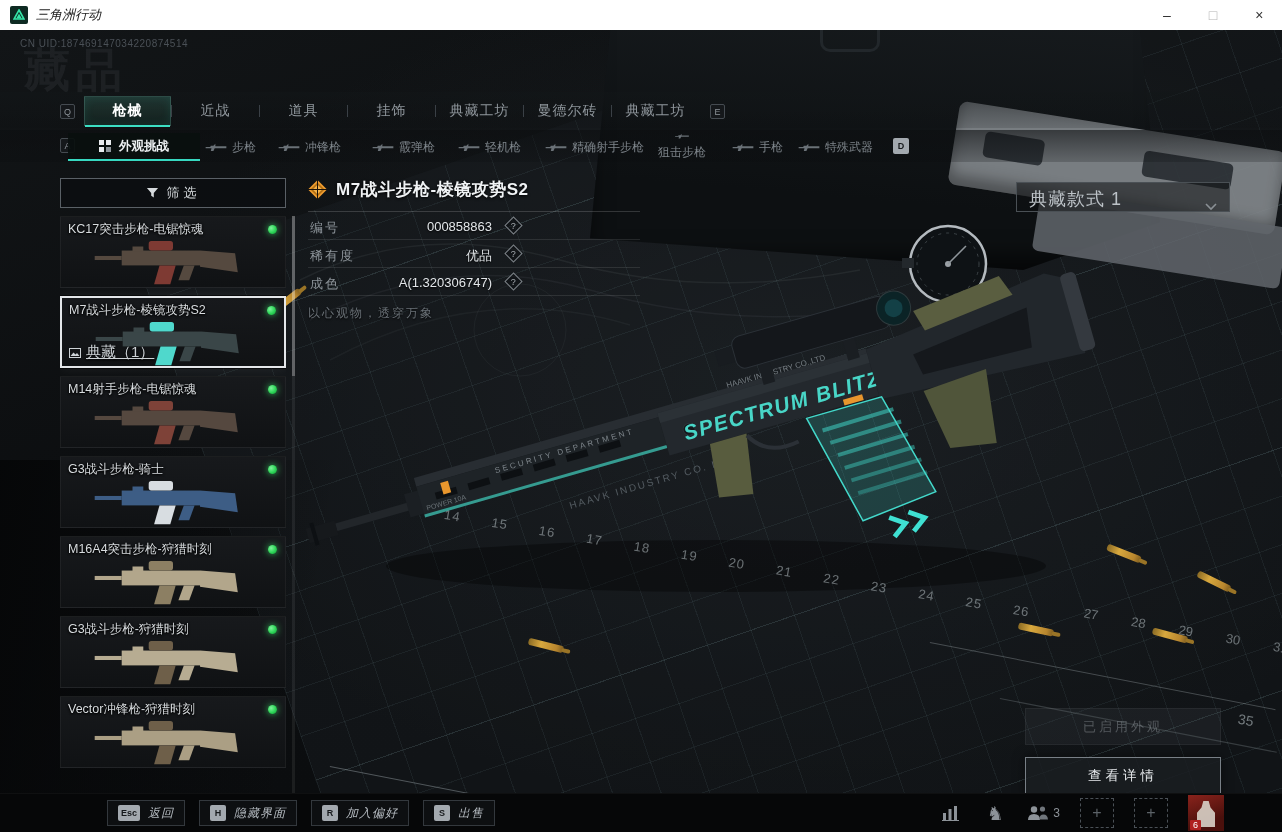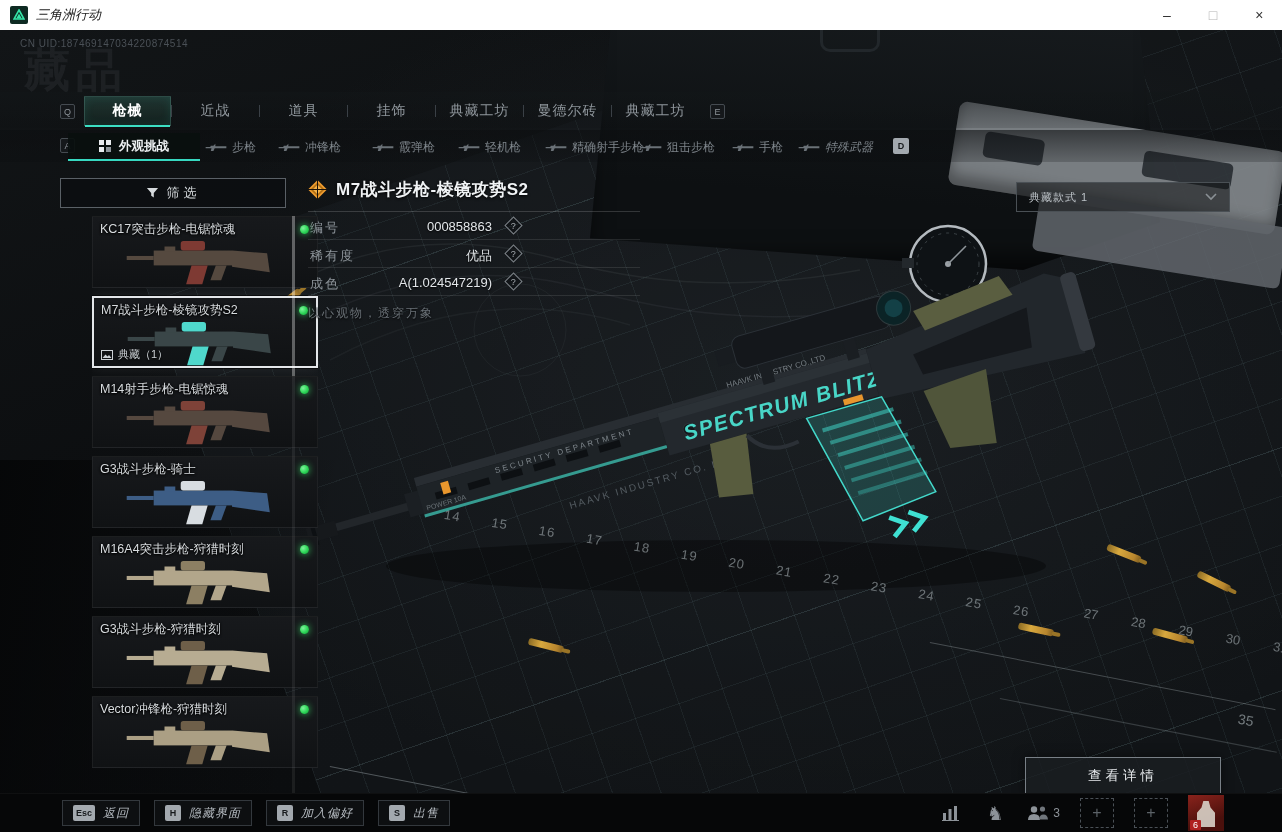--- a/index.html
+++ b/index.html
@@ -97,32 +97,32 @@
     font-size:12.5px; font-weight:bold; cursor:pointer; }
   .subtab { position:absolute; top:103px; height:28px; display:flex; align-items:center; gap:5px;
     color:#7e858b; font-size:12px; cursor:pointer; }
   .mini-gun { width:22px; height:10px; fill:#6a7177; }
 
   
   .filter-btn { position:absolute; left:60px; top:148px; width:226px; height:30px;
     background:rgba(12,14,16,0.85); border:1px solid #5a6066; display:flex; align-items:center;
     justify-content:center; gap:8px; color:#d6dadd; font-size:13px; letter-spacing:4px; cursor:pointer; }
   .wlist { position:absolute; left:60px; top:186px; width:226px; height:606px; overflow:hidden;
-    display:flex; flex-direction:column; gap:8px;margin-left:32px; }
+    display:flex; flex-direction:column; gap:8px; }
   .wcard { position:relative; width:226px; height:72px; flex:none; cursor:pointer;
     background:linear-gradient(180deg,#17191c,#101214); border:1px solid rgba(255,255,255,0.05); }
   .wcard.selected { border:2px solid #e4e7ea; box-shadow:0 0 0 1px rgba(0,0,0,.6), 0 0 14px rgba(255,255,255,.08); }
   .wname { position:absolute; left:7px; top:4px; font-size:12.5px; color:#d8dcdf; z-index:2;
     text-shadow:0 1px 2px #000, 0 0 3px #000; }
   .wdot { position:absolute; right:8px; top:8px; width:9px; height:9px; border-radius:50%;
     background:radial-gradient(circle at 35% 35%, #7df59b, #2bd355 55%, #149038);
     box-shadow:0 0 7px rgba(60,230,110,0.8); z-index:2; }
   .wthumb { position:absolute; left:12px; top:16px; width:200px; height:54px; }
   .wbadge { position:absolute; left:7px; bottom:4px; display:flex; align-items:center; gap:5px;
-    color:#cdd2d6; font-size:11px; z-index:2; text-shadow:0 1px 2px #000; }
+    color:#cdd2d6; font-size:15px; z-index:2; text-shadow:0 1px 2px #000;text-decoration:underline; }
   .scrollbar { position:absolute; left:292px; top:186px; width:3px; height:600px;
     background:rgba(255,255,255,0.07); }
   .scrollbar .thumb { position:absolute; top:0; left:0; width:3px; height:160px;
     background:rgba(255,255,255,0.28); }
   .t1 { --c1:#55493f; --c2:#7e3a33; } .t2 { --c1:#3a4648; --c2:#4fd8cc; }
   .t3 { --c1:#55483f; --c2:#7e4238; } .t4 { --c1:#a18d5c; --c2:#c3b078; }
   .t5 { --c1:#3d5d85; --c2:#d8dde1; } .t6 { --c1:#b2a68b; --c2:#8c7f63; }
   .t7 { --c1:#b7ac92; --c8:#000; --c2:#6e5f49; } .t8 { --c1:#ab9f84; --c2:#6e5f49; }
   .gun-body { fill:var(--c1); } .gun-acc { fill:var(--c2); }
 
@@ -138,35 +138,35 @@
     text-shadow:0 1px 2px #000; }
   .qmark { position:absolute; right:120px; top:7px; width:13px; height:13px;
     border:1px solid #7c8287; transform:rotate(45deg); display:flex; align-items:center;
     justify-content:center; cursor:pointer; background:rgba(10,12,14,.4); }
   .qmark span { transform:rotate(-45deg); font-size:9px; color:#a7adb2; }
   .d-tagline { margin-top:9px; font-size:12px; color:#6a7177; letter-spacing:2px;
     text-shadow:0 1px 2px #000; }
 
   
   .style-dd { position:absolute; left:1016px; top:152px; width:214px; height:30px;
-    border:1px solid #4a5055; background:rgba(14,17,19,0.55); display:flex; align-items:center;
-    color:#bcc2c7; font-size:11px; padding:0 12px; cursor:pointer; letter-spacing:1px; }
+    border:1px solid #4a5055; background:rgba(14,17,19,0.55); display:flex; align-items:flex-end;
+    color:#bcc2c7; font-size:18px; padding:0 12px; cursor:pointer; letter-spacing:1px; }
   .style-dd .chev { margin-left:auto; width:12px; height:8px; }
   .btn-applied { position:absolute; left:1025px; top:678px; width:196px; height:37px;
     background:rgba(80,86,92,0.16); border:1px solid rgba(255,255,255,0.05);
     display:flex; align-items:center; justify-content:center; color:rgba(165,172,178,0.4);
     font-size:13px; letter-spacing:3px; }
   .btn-details { position:absolute; left:1025px; top:727px; width:196px; height:38px;
     background:rgba(26,30,34,0.8); border:1px solid #787f86; display:flex; align-items:center;
     justify-content:center; color:#e6e9ec; font-size:13.5px; letter-spacing:4px; cursor:pointer;
     box-shadow:0 0 12px rgba(0,0,0,.5); }
 
   
   .bottombar { position:absolute; left:0; top:763px; width:1282px; height:39px; background:#060708;
-    border-top:1px solid rgba(255,255,255,0.04); display:flex; align-items:center; z-index:40; }
+    border-top:1px solid rgba(255,255,255,0.04); display:flex; align-items:center; z-index:40;padding-left:45px; }
   .bb-btn { display:flex; align-items:center; gap:8px; height:26px; padding:0 10px;
     border:1px solid #33383d; background:rgba(18,21,23,0.6); margin-right:14px; cursor:pointer; }
   .bb-label { font-size:12px; color:#b4bac0; letter-spacing:1px;font-style:italic; }
   .bb-right { margin-left:auto; display:flex; align-items:center; gap:20px; margin-right:58px; }
   .bb-icon { width:24px; height:22px; display:flex; align-items:center; justify-content:center;
     color:#8d9399; cursor:pointer; }
   .team { display:flex; align-items:center; gap:4px; color:#8d9399; font-size:12px; cursor:pointer; }
   .slot { width:34px; height:30px; border:1px dashed #4a5056; display:flex; align-items:center;
     justify-content:center; color:#5c6268; font-size:16px; cursor:pointer; }
   .avatar { position:relative; width:36px; height:36px; cursor:pointer;
@@ -360,33 +360,33 @@
           <use href="#g-mini"></use>
         </svg>
       <span>轻机枪</span>
     </div>
     <div class="subtab" style="left:545px;">
       <svg class="mini-gun" viewBox="0 0 34 14">
           <use href="#g-mini"></use>
         </svg>
       <span>精确射手步枪</span>
     </div>
-    <div class="subtab" style="left:640px;">
+    <div class="subtab" style="left:658px;flex-direction:column;">
       <svg class="mini-gun" viewBox="0 0 34 14">
           <use href="#g-mini"></use>
         </svg>
       <span>狙击步枪</span>
     </div>
     <div class="subtab" style="left:732px;">
       <svg class="mini-gun" viewBox="0 0 34 14">
           <use href="#g-mini"></use>
         </svg>
       <span>手枪</span>
     </div>
-    <div class="subtab" style="left:798px;font-style:italic;">
+    <div class="subtab" style="left:798px;">
       <svg class="mini-gun" viewBox="0 0 34 14">
           <use href="#g-mini"></use>
         </svg>
       <span>特殊武器</span>
     </div>
     <span class="key lite subtab-key-r">D</span>
 
     <div class="filter-btn">
       <svg width="13" height="13" viewBox="0 0 14 14">
         <path d="M1 1 h12 l-4.6 5.4 v5 l-2.8 -2 V6.4 Z" fill="#d6dadd"></path>
@@ -476,34 +476,35 @@
       </div>
       <div class="d-row">
         <span class="d-label">稀有度</span>
         <span class="d-value">优品</span>
         <span class="qmark">
             <span>?</span>
           </span>
       </div>
       <div class="d-row">
         <span class="d-label">成色</span>
-        <span class="d-value">A(1.024547219)</span>
+        <span class="d-value">A(1.320306747)</span>
         <span class="qmark">
             <span>?</span>
           </span>
       </div>
       <div class="d-tagline">以心观物，透穿万象</div>
     </div>
 
     <div class="style-dd">
       <span>典藏款式 1</span>
       <svg class="chev" viewBox="0 0 12 8">
         <path d="M1 1 L6 6 L11 1" fill="none" stroke="#8a9095" stroke-width="1.6"></path>
       </svg>
     </div>
+    <div class="btn-applied">已启用外观</div>
     <div class="btn-details">查看详情</div>
 
     <div class="bottombar">
       <div style="width:62px;"></div>
       <div class="bb-btn">
         <span class="key lite">Esc</span>
         <span class="bb-label">返回</span>
       </div>
       <div class="bb-btn">
         <span class="key lite">H</span>

